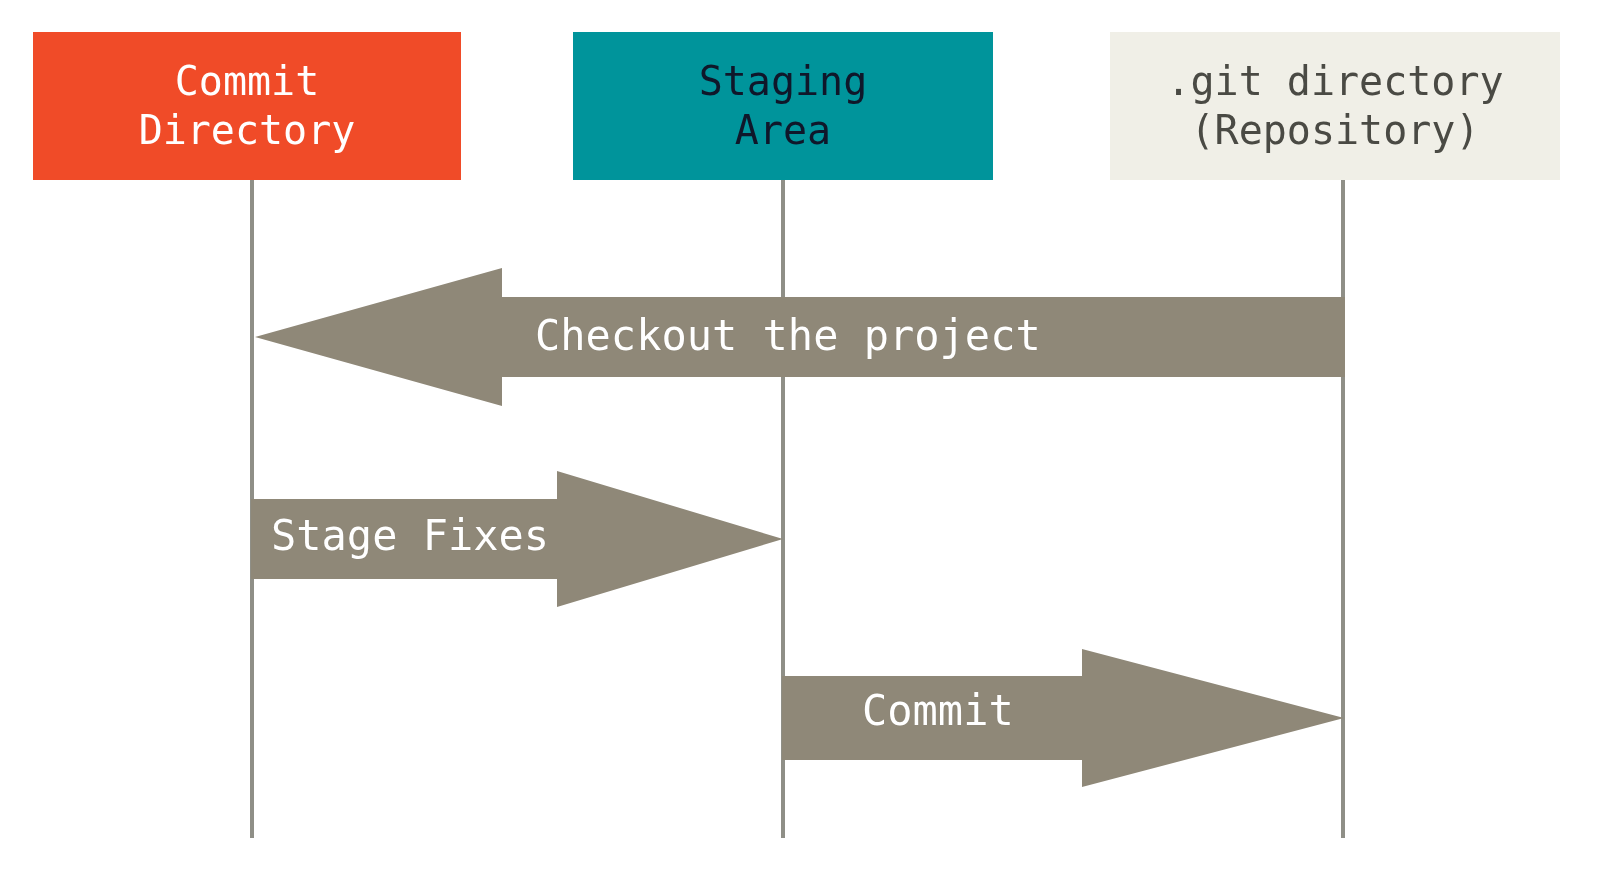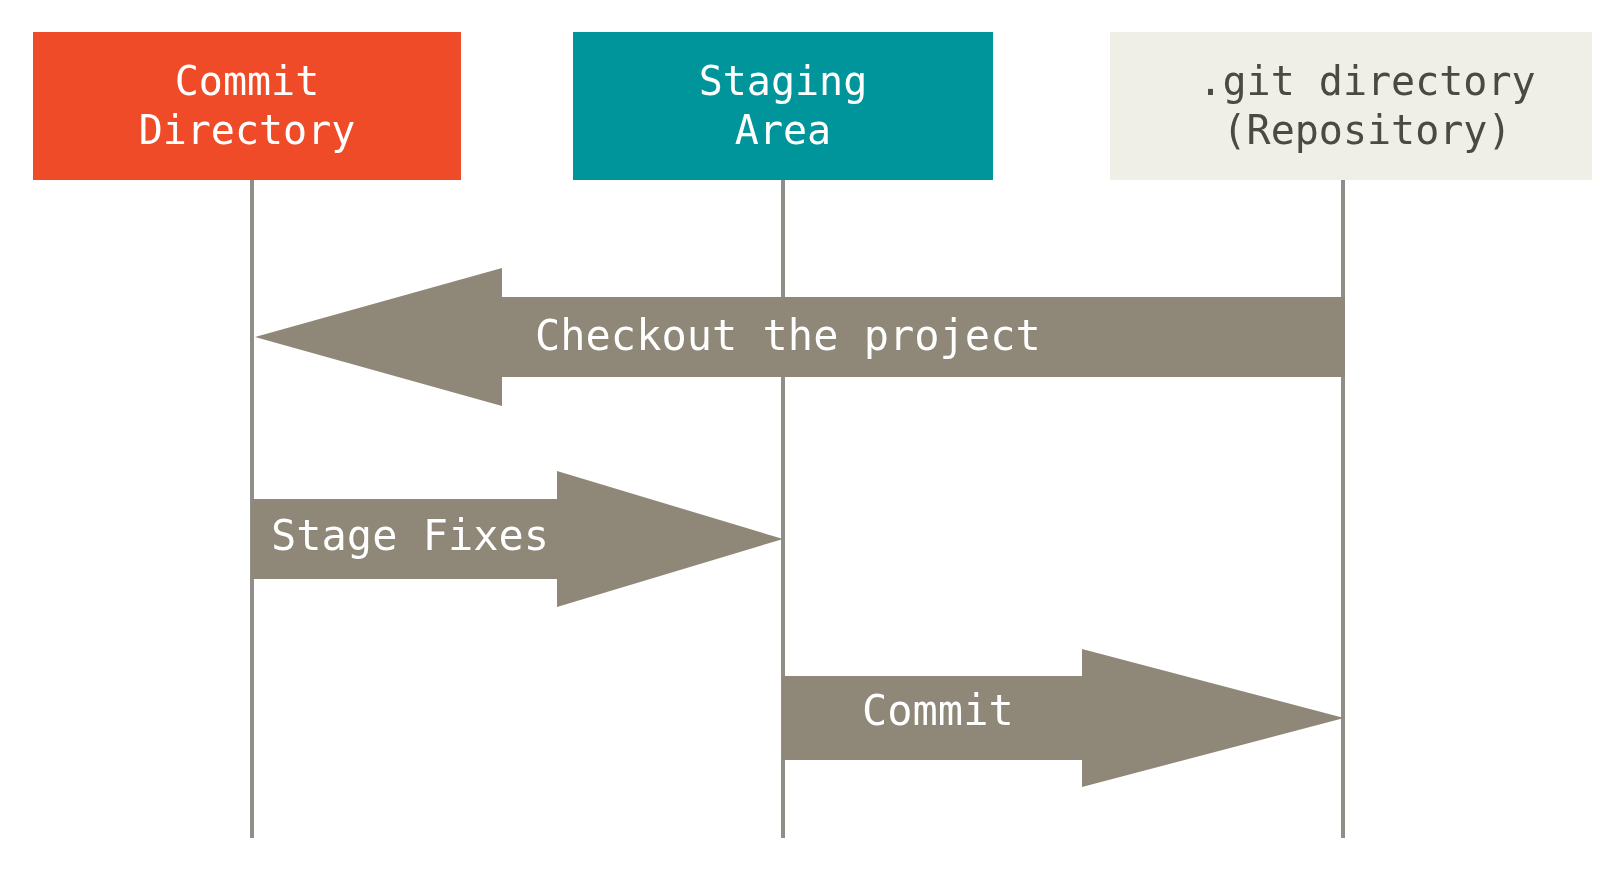--- a/index.html
+++ b/index.html
@@ -46,28 +46,27 @@
   #box-working {
     left: 33px;
     width: 428px;
     background: #f04b28;
     color: #ffffff;
   }
   #box-staging {
     left: 573px;
     width: 420px;
     background: #00949b;
-    color: #ffffff;
+    color: #0f172a;
   }
   #box-git {
     left: 1110px;
     width: 450px;
     background: #f0efe7;
     color: #4a4a44;
-    padding-left: 32px;
   }
 
   
   .arrow {
     position: absolute;
   }
   .arrow svg {
     display: block;
     overflow: visible;
   }

